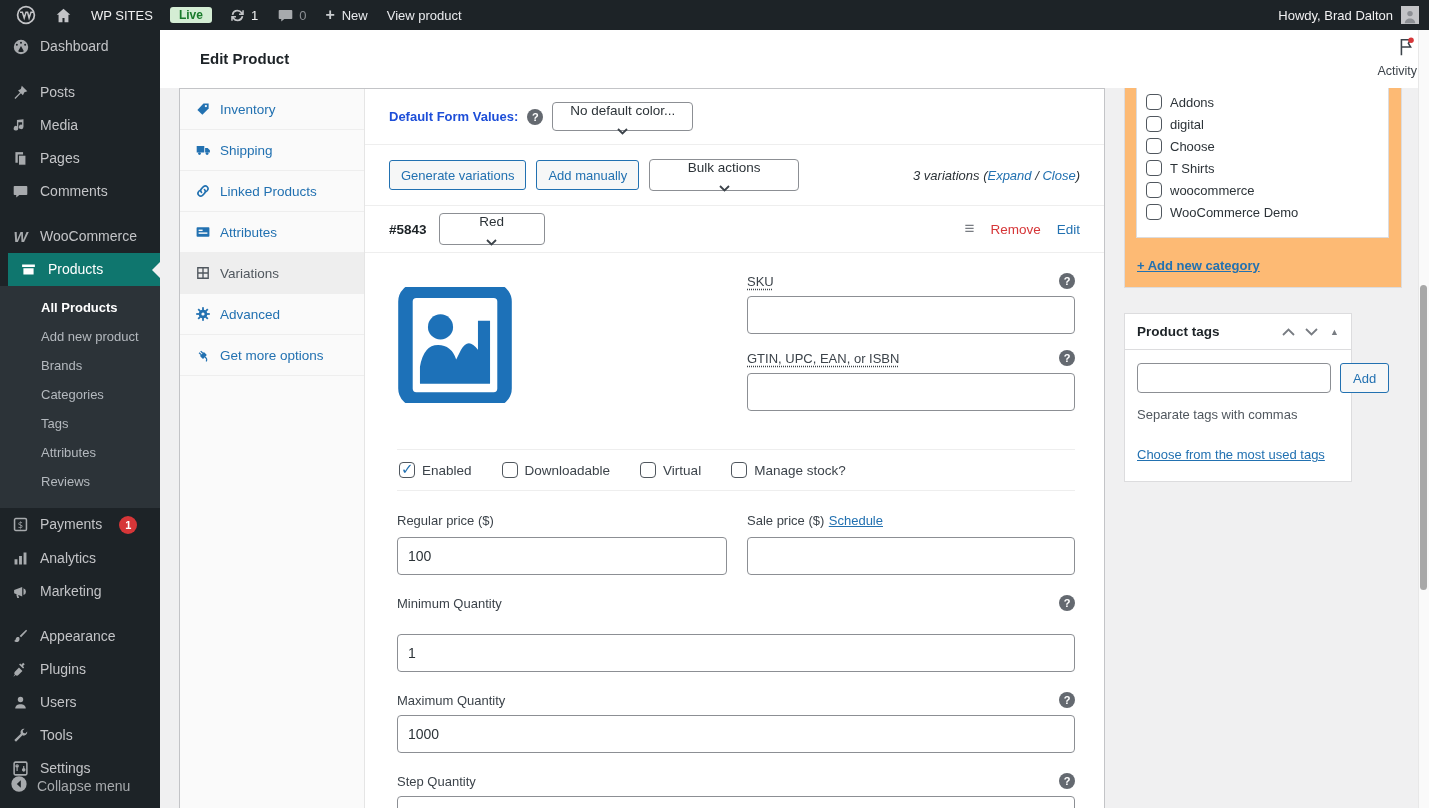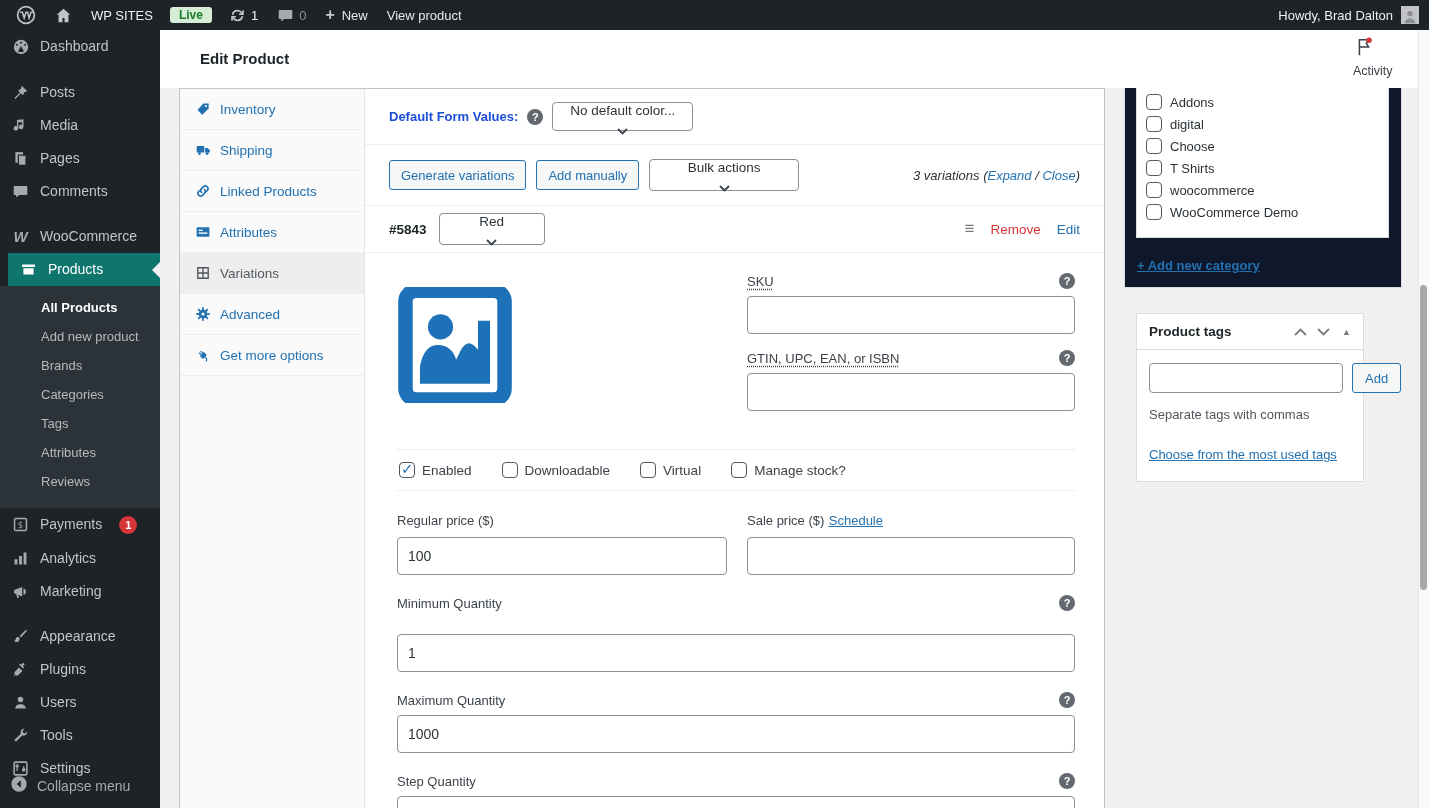--- a/index.html
+++ b/index.html
@@ -36,21 +36,21 @@
   .submenu-item.current { color:#fff; font-weight:700; }
   .badge { display:inline-block; min-width:18px; height:18px; border-radius:9px; background:#d63638;
     color:#fff; font-size:11px; line-height:18px; text-align:center; margin-left:8px; font-weight:600; }
   #collapse-row { position:absolute; bottom:4px; left:0; right:0; display:flex; align-items:center;
     gap:9px; padding:8px 10px; color:#a7aaad; cursor:pointer; }
 
   
   #content { position:absolute; top:30px; left:160px; right:0; bottom:0; background:#f0f0f1; }
   #page-header { position:absolute; top:0; left:0; right:0; height:58px; background:#fff; }
   #page-title { position:absolute; left:40px; top:0; line-height:58px; font-size:15px; font-weight:700; color:#1d2327; }
-  #activity-btn { position:absolute; right:12px; top:6px; width:64px; text-align:left; cursor:pointer; }
+  #activity-btn { position:absolute; right:12px; top:6px; width:64px; text-align:right; cursor:pointer; }
   #activity-btn .lbl { font-size:12.5px; color:#3c434a; margin-top:2px; }
 
   
   #product-data-panel { position:absolute; left:19px; top:58px; width:926px; bottom:-2px;
     background:#fff; border:1px solid #c3c4c7; display:flex; }
   #pd-tabs { width:185px; flex:none; background:#fafafa; border-right:1px solid #e5e5e5; list-style:none; }
   .pd-tab { display:flex; align-items:center; gap:8px; padding:12px 10px 12px 14px;
     border-bottom:1px solid #eee; color:#2271b1; font-size:13.5px; cursor:pointer; }
   .pd-tab .ti { width:18px; display:flex; justify-content:center; flex:none; }
   .pd-tab.active { background:#eee; color:#50575e; }
@@ -104,28 +104,28 @@
   .price-col-l { width:330px; }
   .price-col-r { width:328px; margin-left:auto; }
   .price-col-l input, .price-col-r input { margin-top:8px; }
   .sched-link { color:#2271b1; text-decoration:underline; cursor:pointer; font-size:13px; }
 
   .qty-group { margin-top:20px; }
   .qty-group .winput { margin-top:7px; }
 
   
   #categories-panel { position:absolute; left:964px; top:58px; width:278px; height:200px;
-    background:#0f172a; border:1px solid #dcdcde; border-top:none; }
+    background:#fdba74; border:1px solid #dcdcde; border-top:none; }
   #cat-scrollbox { position:absolute; left:11px; right:12px; top:0; height:150px;
     border:1px solid #dcdcde; border-top:none; overflow:hidden; background:#fff; padding-top:3px; }
   .cat-item { display:flex; align-items:center; gap:8px; padding:3px 0 3px 9px; font-size:13px; color:#2c3338; }
   #add-new-category { position:absolute; left:12px; bottom:14px; font-size:13px; color:#2271b1;
     text-decoration:underline; font-weight:600; cursor:pointer; }
 
-  #tags-panel { position:absolute; left:964px; top:283px; width:228px; background:#fff; border:1px solid #dcdcde;margin-left:12px; }
+  #tags-panel { position:absolute; left:964px; top:283px; width:228px; background:#fff; border:1px solid #dcdcde; }
   .panel-header { display:flex; align-items:center; padding:10px 12px; border-bottom:1px solid #dcdcde; }
   .panel-title { font-size:13.5px; font-weight:700; color:#1d2327; flex:1; }
   .hdr-btn { color:#787c82; margin-left:10px; cursor:pointer; display:flex; align-items:center; }
   .toggle-tri { font-size:9px; color:#787c82; margin-left:12px; cursor:pointer; }
   .tags-body { padding:13px 12px 18px; }
   .tag-input-row { display:flex; gap:9px; }
   .tag-input { flex:1; height:30px; border:1px solid #8c8f94; border-radius:4px; padding:0 8px;
     font-size:13px; font-family:"Liberation Sans","DejaVu Sans",sans-serif; }
   .btn-add { height:30px; padding:0 12px; }
   .tags-hint { margin-top:14px; font-size:13px; color:#50575e; }

